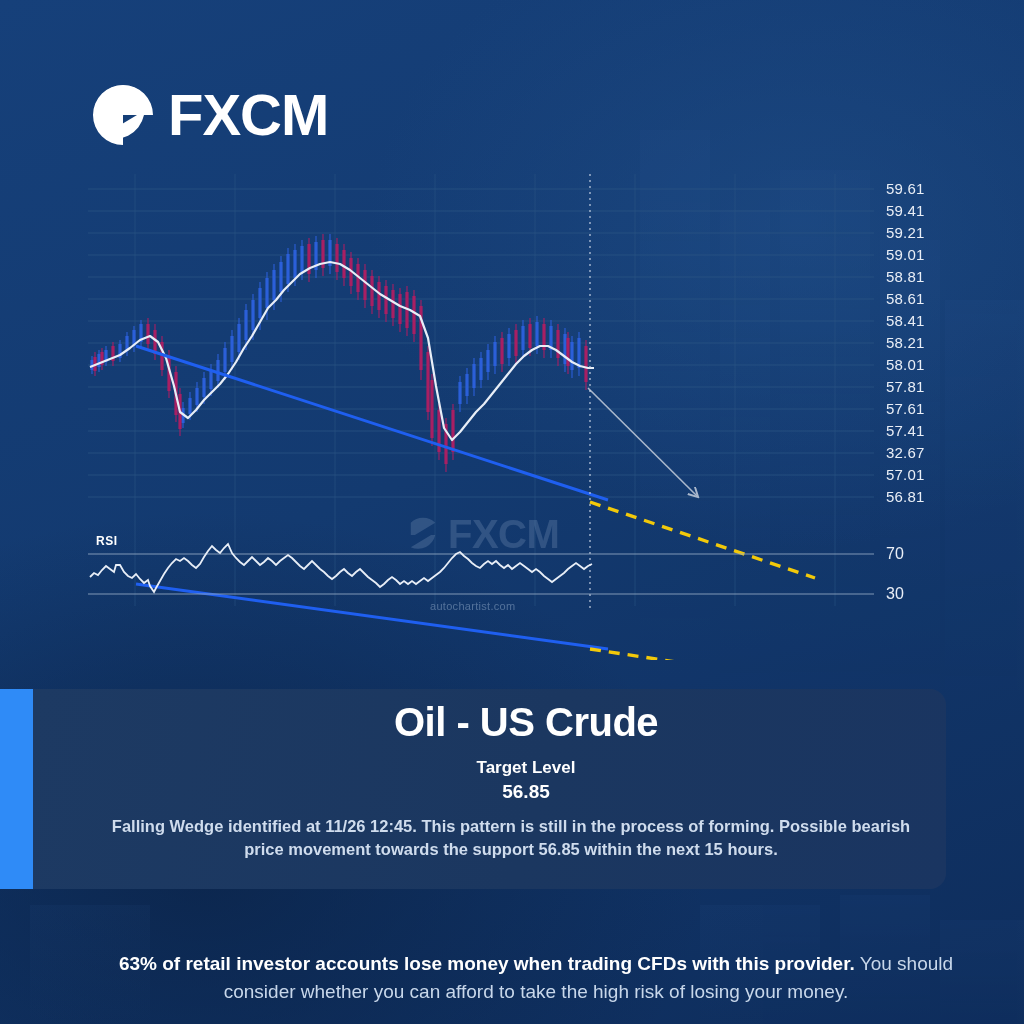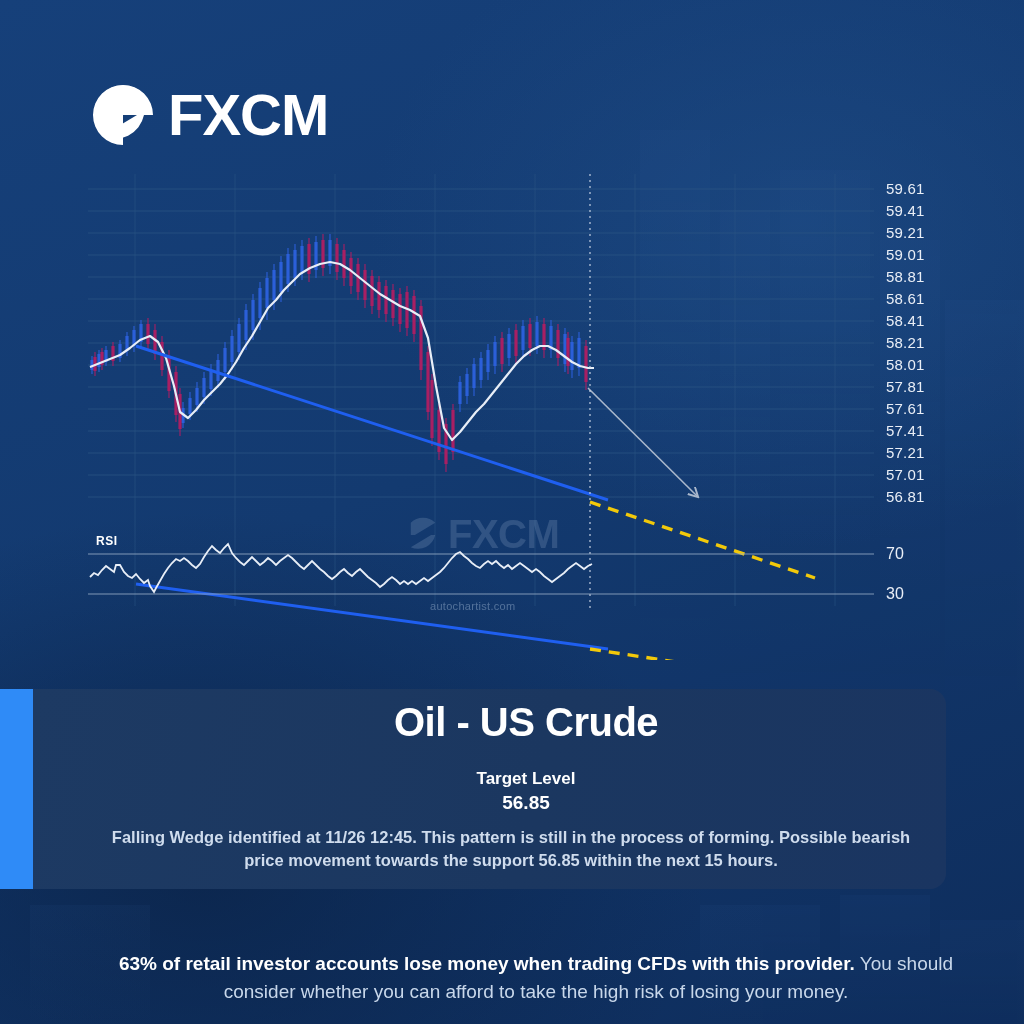--- a/index.html
+++ b/index.html
@@ -71,21 +71,21 @@
     background: #2f8bf7;
   }
   .info-card {
     position: absolute; left: 33px; top: 689px; width: 913px; height: 200px;
     background: linear-gradient(105deg, #1d3a63 0%, #1b3760 55%, #1a3561 100%);
     border-radius: 0 16px 16px 0;
   }
   .info-inner { position: absolute; left: 63px; top: 12px; width: 860px; }
   .info-title { font-size: 40px; font-weight: 700; color: #ffffff; letter-spacing: -0.5px; line-height: 1.08; }
   .info-period { font-size: 17px; font-weight: 700; color: #ffffff; letter-spacing: 0.2px; margin-top: 4px; }
-  .info-tl-label { font-size: 17px; font-weight: 700; color: #ffffff; margin-top: 25px; }
+  .info-tl-label { font-size: 17px; font-weight: 700; color: #ffffff; margin-top: 14px; }
   .info-tl-value { font-size: 19px; font-weight: 700; color: #ffffff; margin-top: 3px; }
   .info-desc {
     font-size: 16.5px; color: #cfdced; line-height: 1.36; margin-top: 12px;
     max-width: 830px;
     font-weight: bold;
   }
 
   
   .disclaimer {
     position: absolute; left: 96px; top: 918px; width: 880px;
@@ -350,21 +350,21 @@
       <div class="axis-label" style="top:64px;">59.21</div>
       <div class="axis-label" style="top:86px;">59.01</div>
       <div class="axis-label" style="top:108px;">58.81</div>
       <div class="axis-label" style="top:130px;">58.61</div>
       <div class="axis-label" style="top:152px;">58.41</div>
       <div class="axis-label" style="top:174px;">58.21</div>
       <div class="axis-label" style="top:196px;">58.01</div>
       <div class="axis-label" style="top:218px;">57.81</div>
       <div class="axis-label" style="top:240px;">57.61</div>
       <div class="axis-label" style="top:262px;">57.41</div>
-      <div class="axis-label" style="top:284px;">57.21</div>
+      <div class="axis-label" style="top:284px;">32.67</div>
       <div class="axis-label" style="top:306px;">57.01</div>
       <div class="axis-label" style="top:328px;">56.81</div>
     </div>
 
     <div class="rsi-label">RSI</div>
     <div class="rsi-level" style="left:886px; top:385px;">70</div>
     <div class="rsi-level" style="left:886px; top:425px;">30</div>
 
     <div class="wm-fxcm">
       <svg width="36" height="36" viewBox="0 0 62 62">

